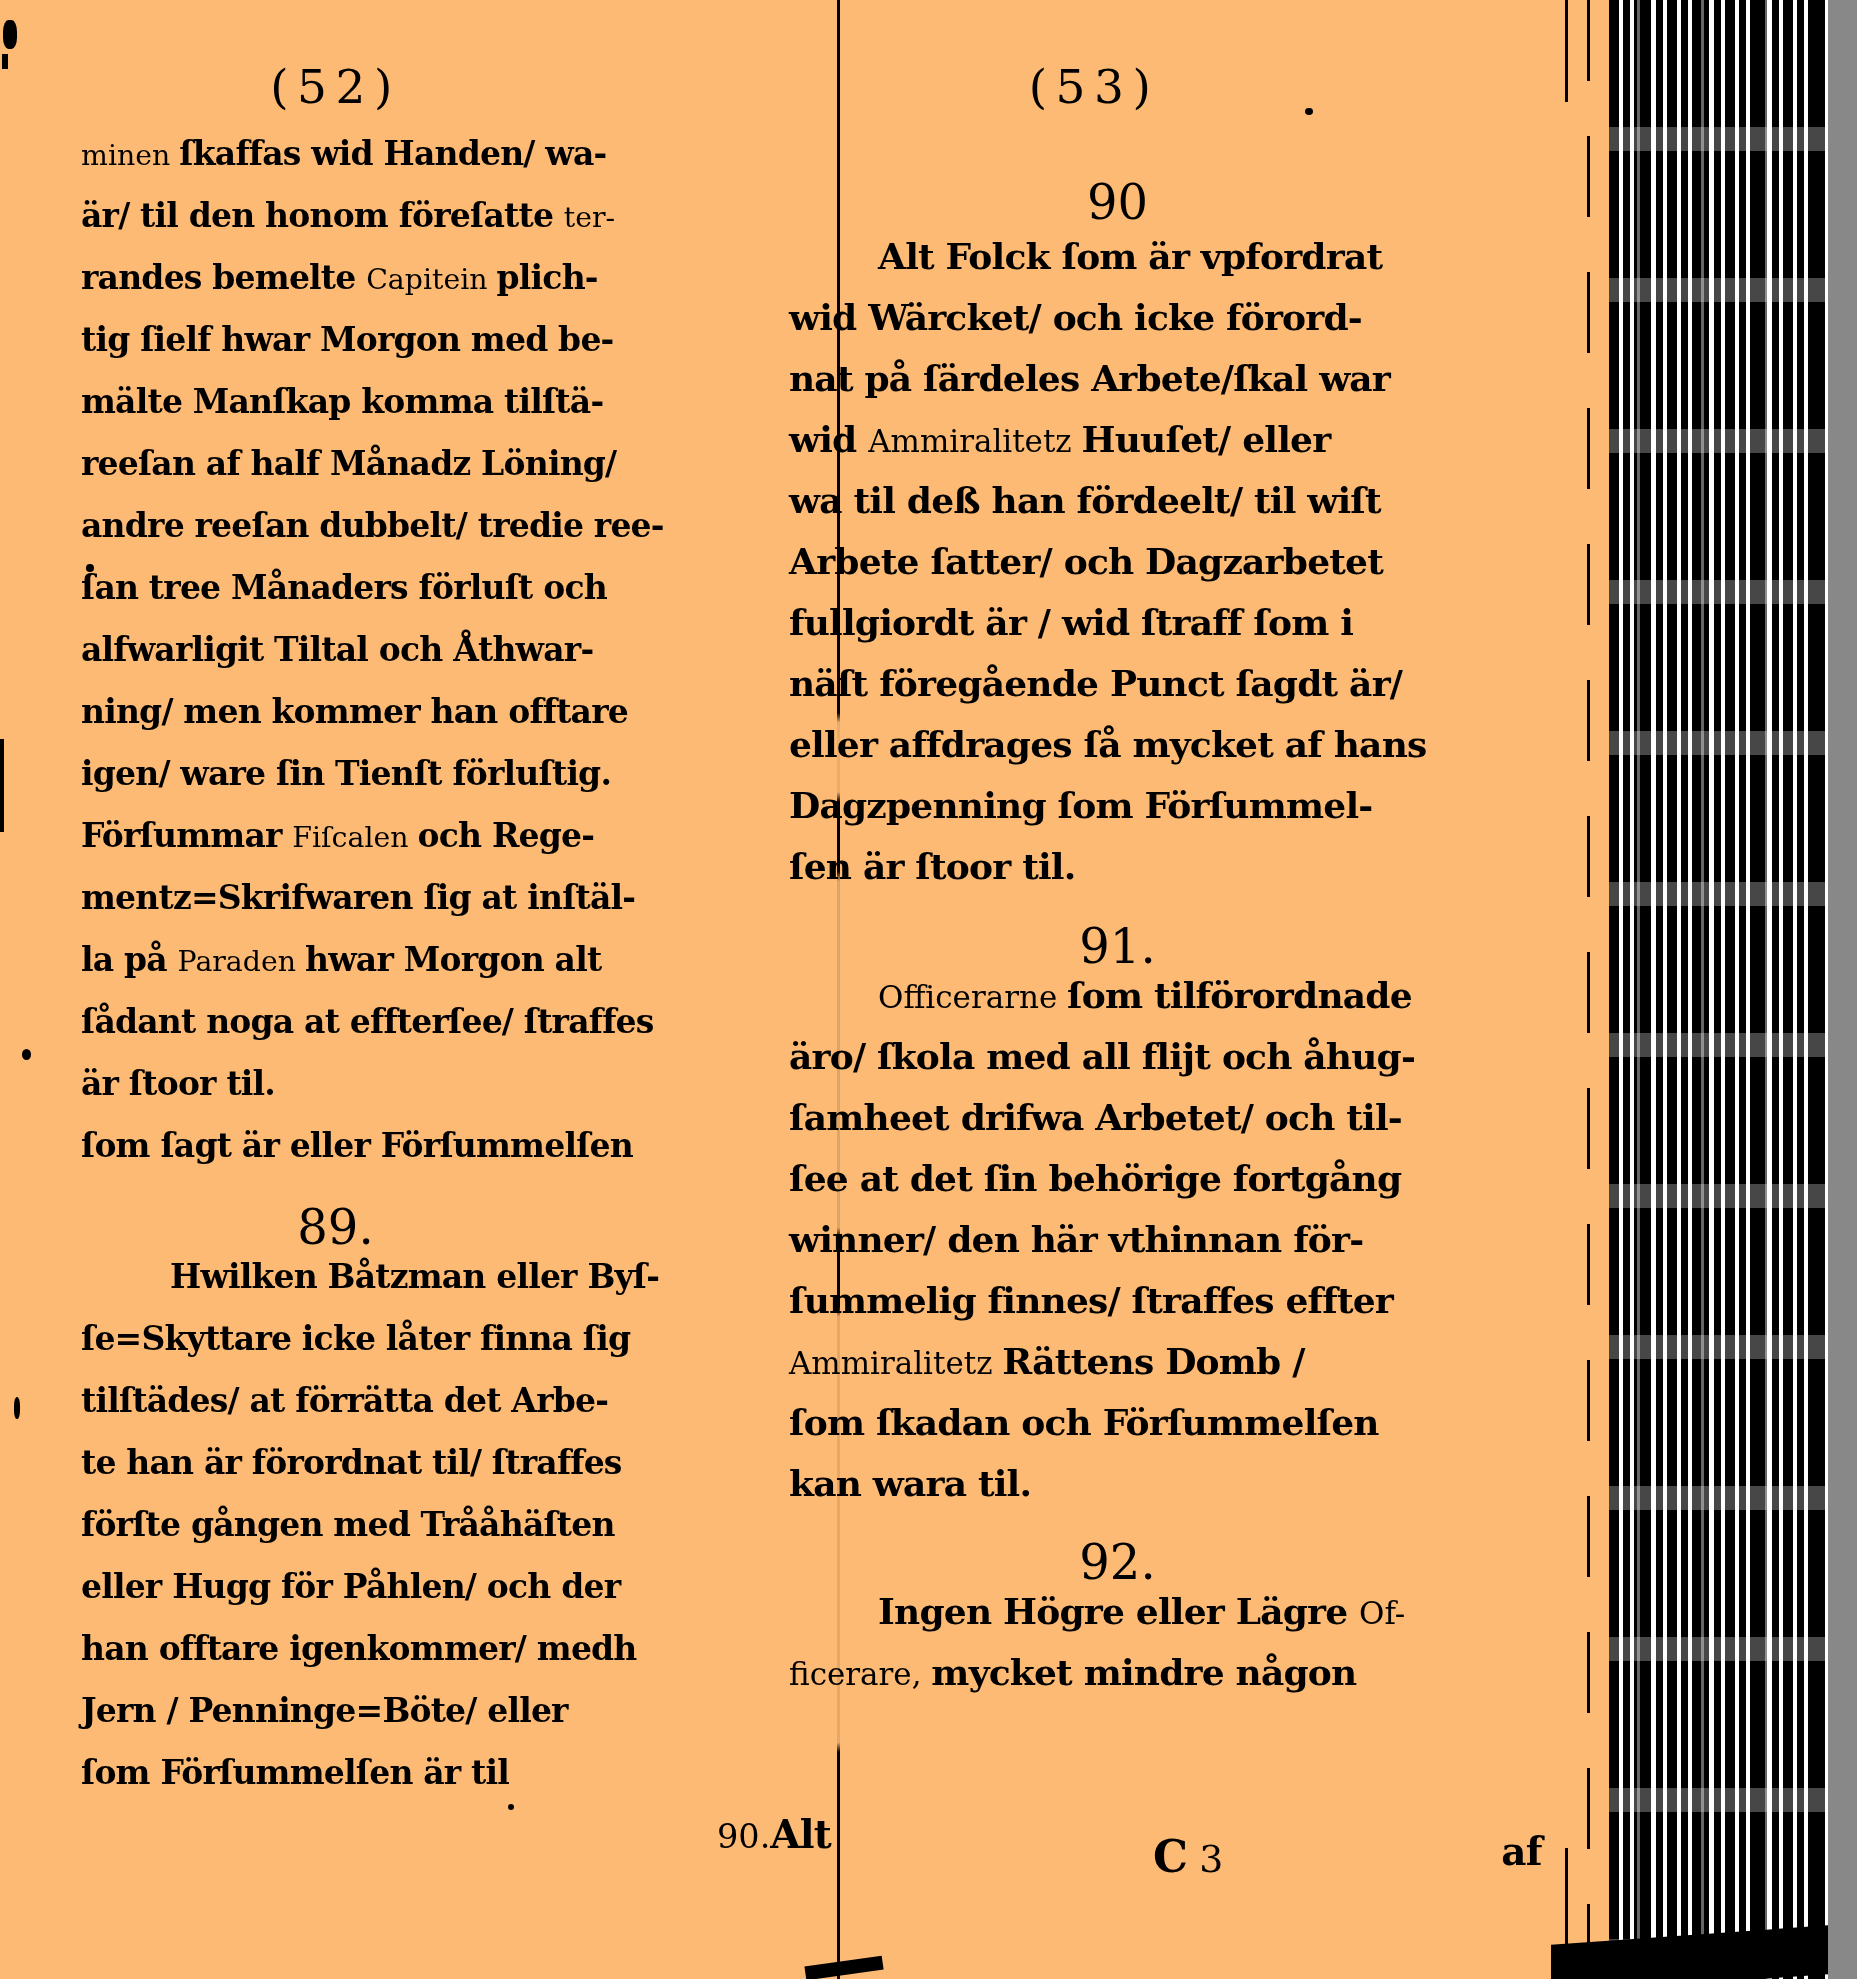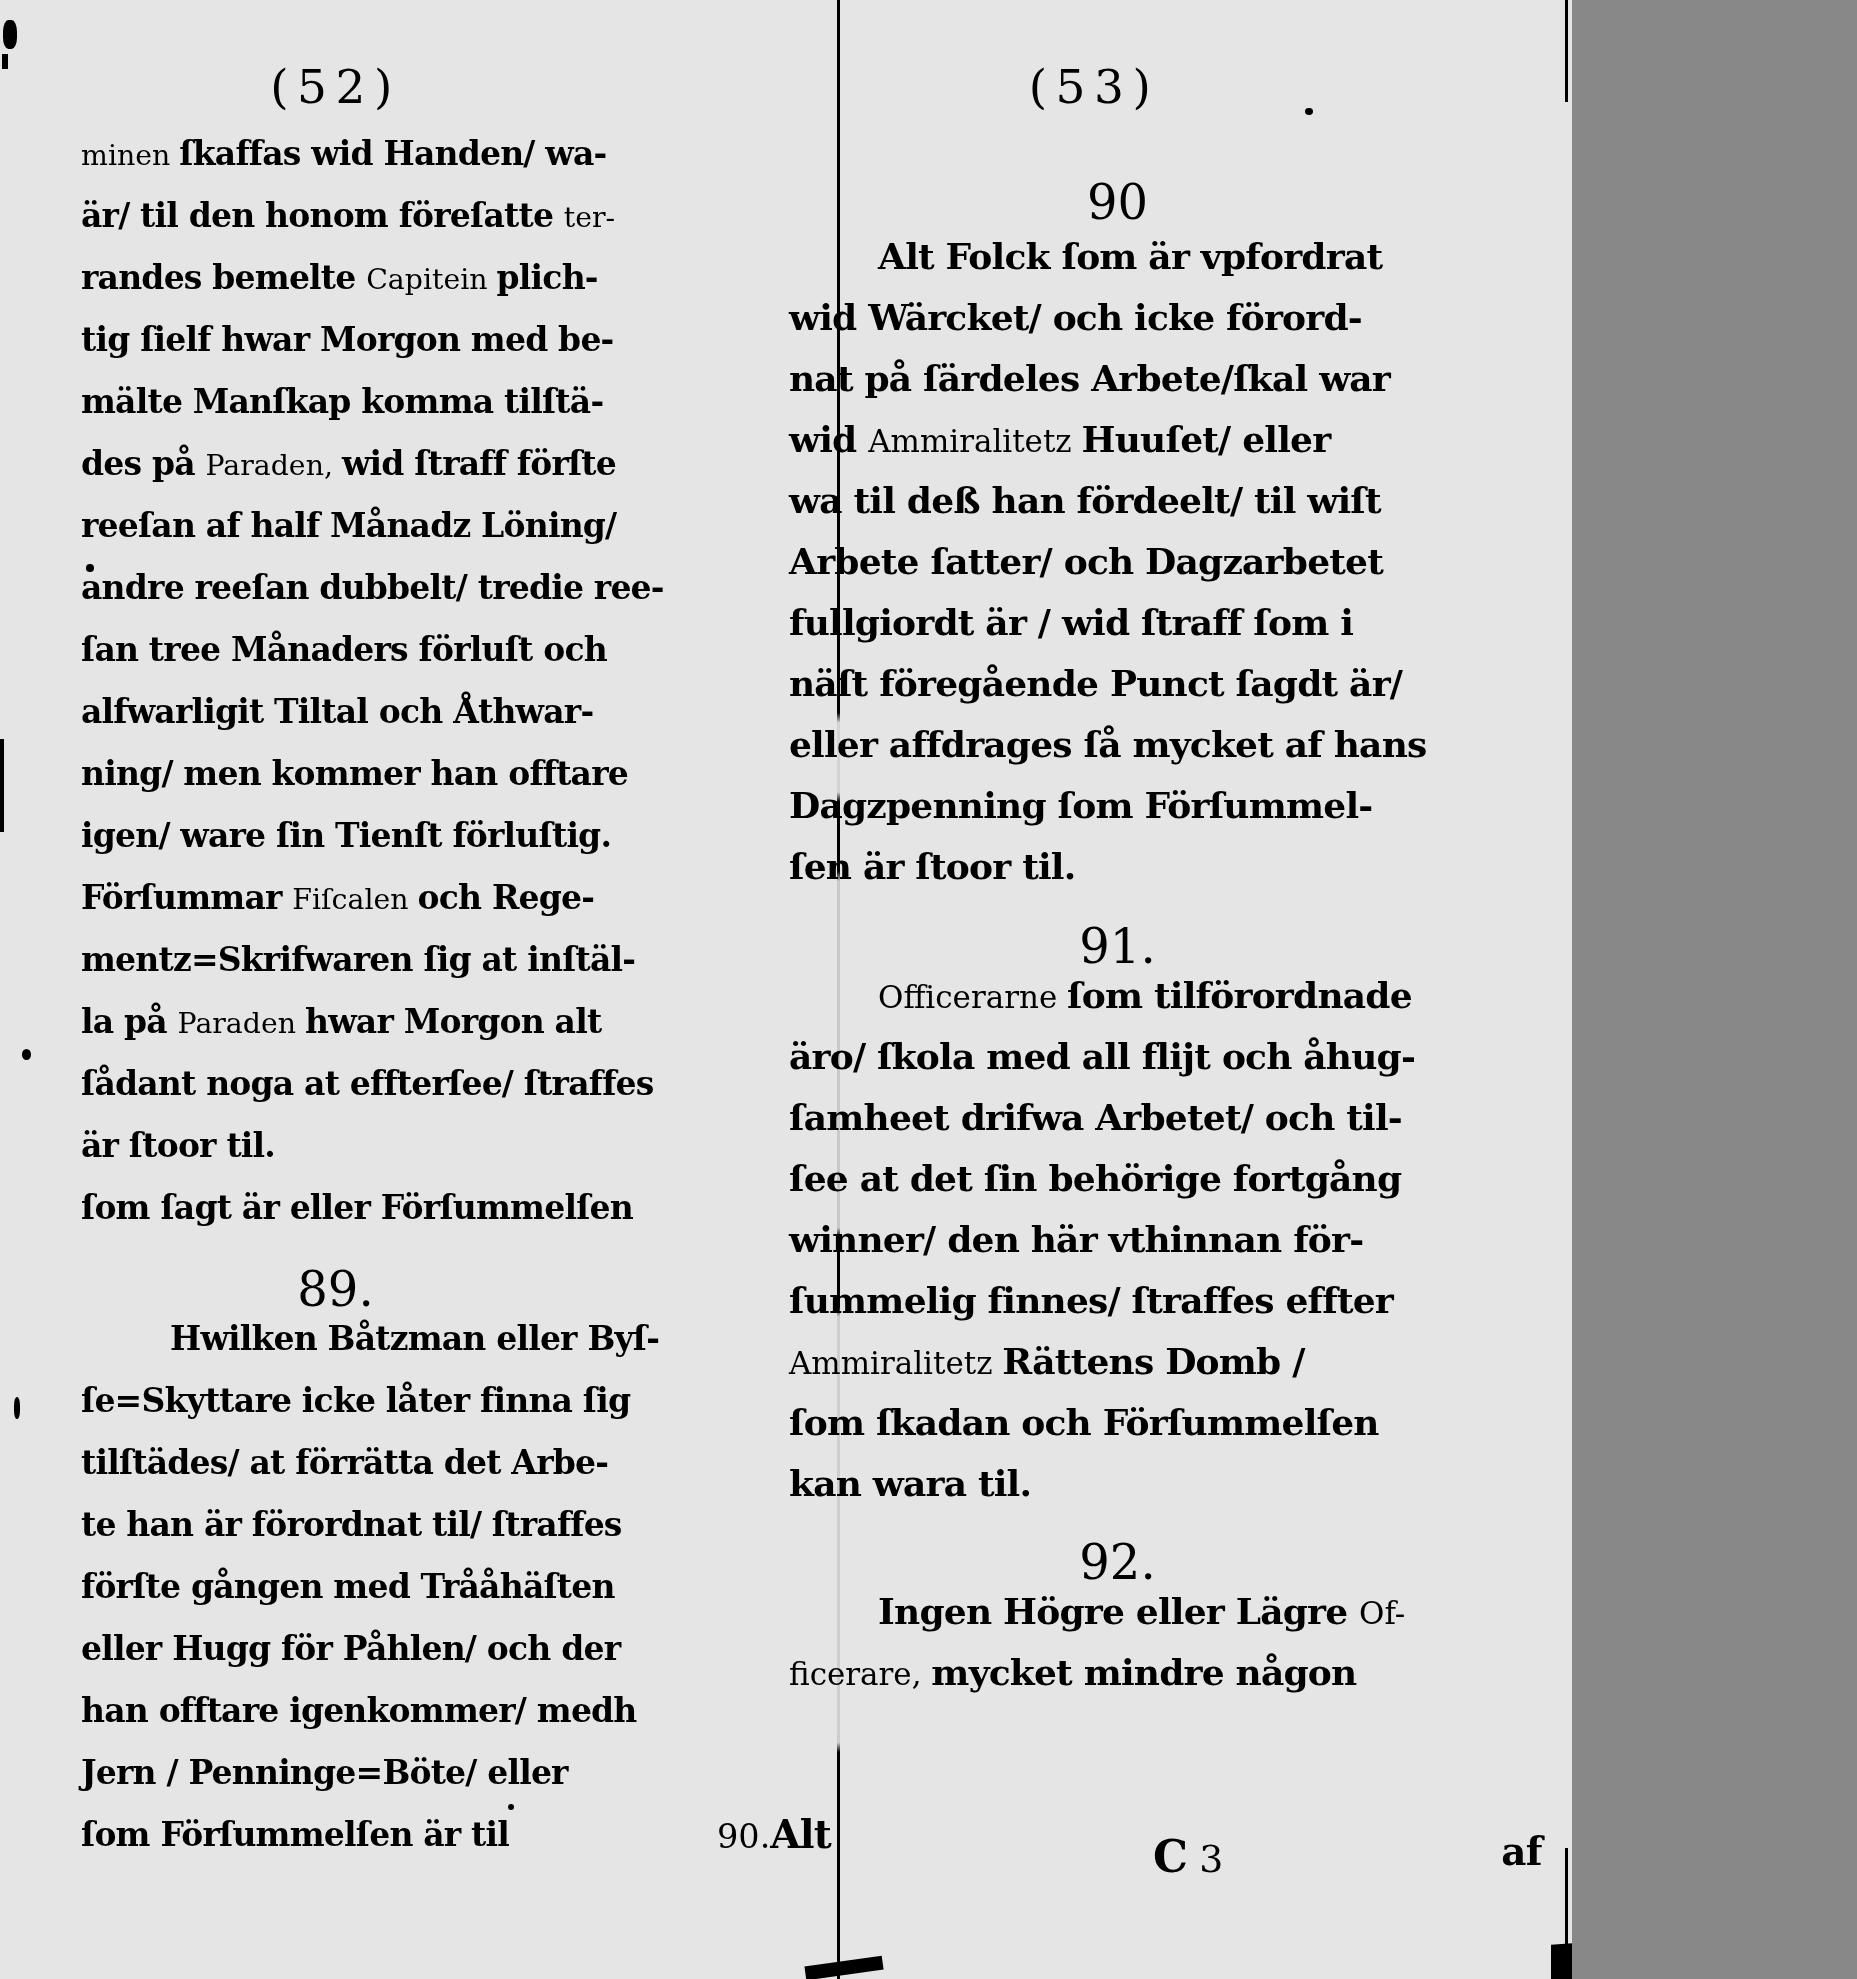--- a/index.html
+++ b/index.html
@@ -1,18 +1,18 @@
 <!DOCTYPE html>
 <html style="font-size:13.6px"><head>
 <meta charset="utf-8">
 <style>
   html,body{margin:0;padding:0;background:#888;}
   .scan{
-    position:relative; width:1572px; height:1980px;
-    background:#e5e5e5; overflow:hidden;
+    position:relative; width:1828px; height:1980px;
+    background:#fdba74; overflow:hidden;
     font-family:"DejaVu Serif", serif; color:#000;
   }
   .page{position:absolute;}
   .page-left{left:81px; top:51px; width:750px; height:1924px;}
   .page-right{left:789px; top:51px; width:763px; height:1924px;}
   .page-header{
     width:509px; text-align:center;
     font-family:"DejaVu Serif", serif; font-weight:400;
     font-size:47px; line-height:72px; letter-spacing:8.5px;
   }
@@ -92,21 +92,20 @@
 <div class="scan">
 
   <div class="page page-left">
     <div class="page-header">(52)</div>
     <div class="col">
         <div class="line body"><span class="an">minen </span><span class="fr">ſkaffas wid Handen/ wa-</span></div>
         <div class="line body"><span class="fr">är/ til den honom föreſatte </span><span class="an">ter-</span></div>
         <div class="line body"><span class="fr">randes bemelte </span><span class="an">Capitein </span><span class="fr">plich-</span></div>
         <div class="line body"><span class="fr">tig ſielf hwar Morgon med be-</span></div>
         <div class="line body"><span class="fr">mälte Manſkap komma tilſtä-</span></div>
-        <div class="line body"><span class="fr">des på </span><span class="an">Paraden, </span><span class="fr">wid ſtraff förſte</span></div>
         <div class="line body"><span class="fr">reeſan af half Månadz Löning/</span></div>
         <div class="line body"><span class="fr">andre reeſan dubbelt/ tredie ree-</span></div>
         <div class="line body"><span class="fr">ſan tree Månaders förluſt och</span></div>
         <div class="line body"><span class="fr">alfwarligit Tiltal och Åthwar-</span></div>
         <div class="line body"><span class="fr">ning/ men kommer han offtare</span></div>
         <div class="line body"><span class="fr">igen/ ware ſin Tienſt förluſtig.</span></div>
         <div class="line body"><span class="fr">Förſummar </span><span class="an">Fiſcalen </span><span class="fr">och Rege-</span></div>
         <div class="line body"><span class="fr">mentz=Skrifwaren ſig at inſtäl-</span></div>
         <div class="line body"><span class="fr">la på </span><span class="an">Paraden </span><span class="fr">hwar Morgon alt</span></div>
         <div class="line body"><span class="fr">ſådant noga at effterſee/ ſtraffes</span></div>

